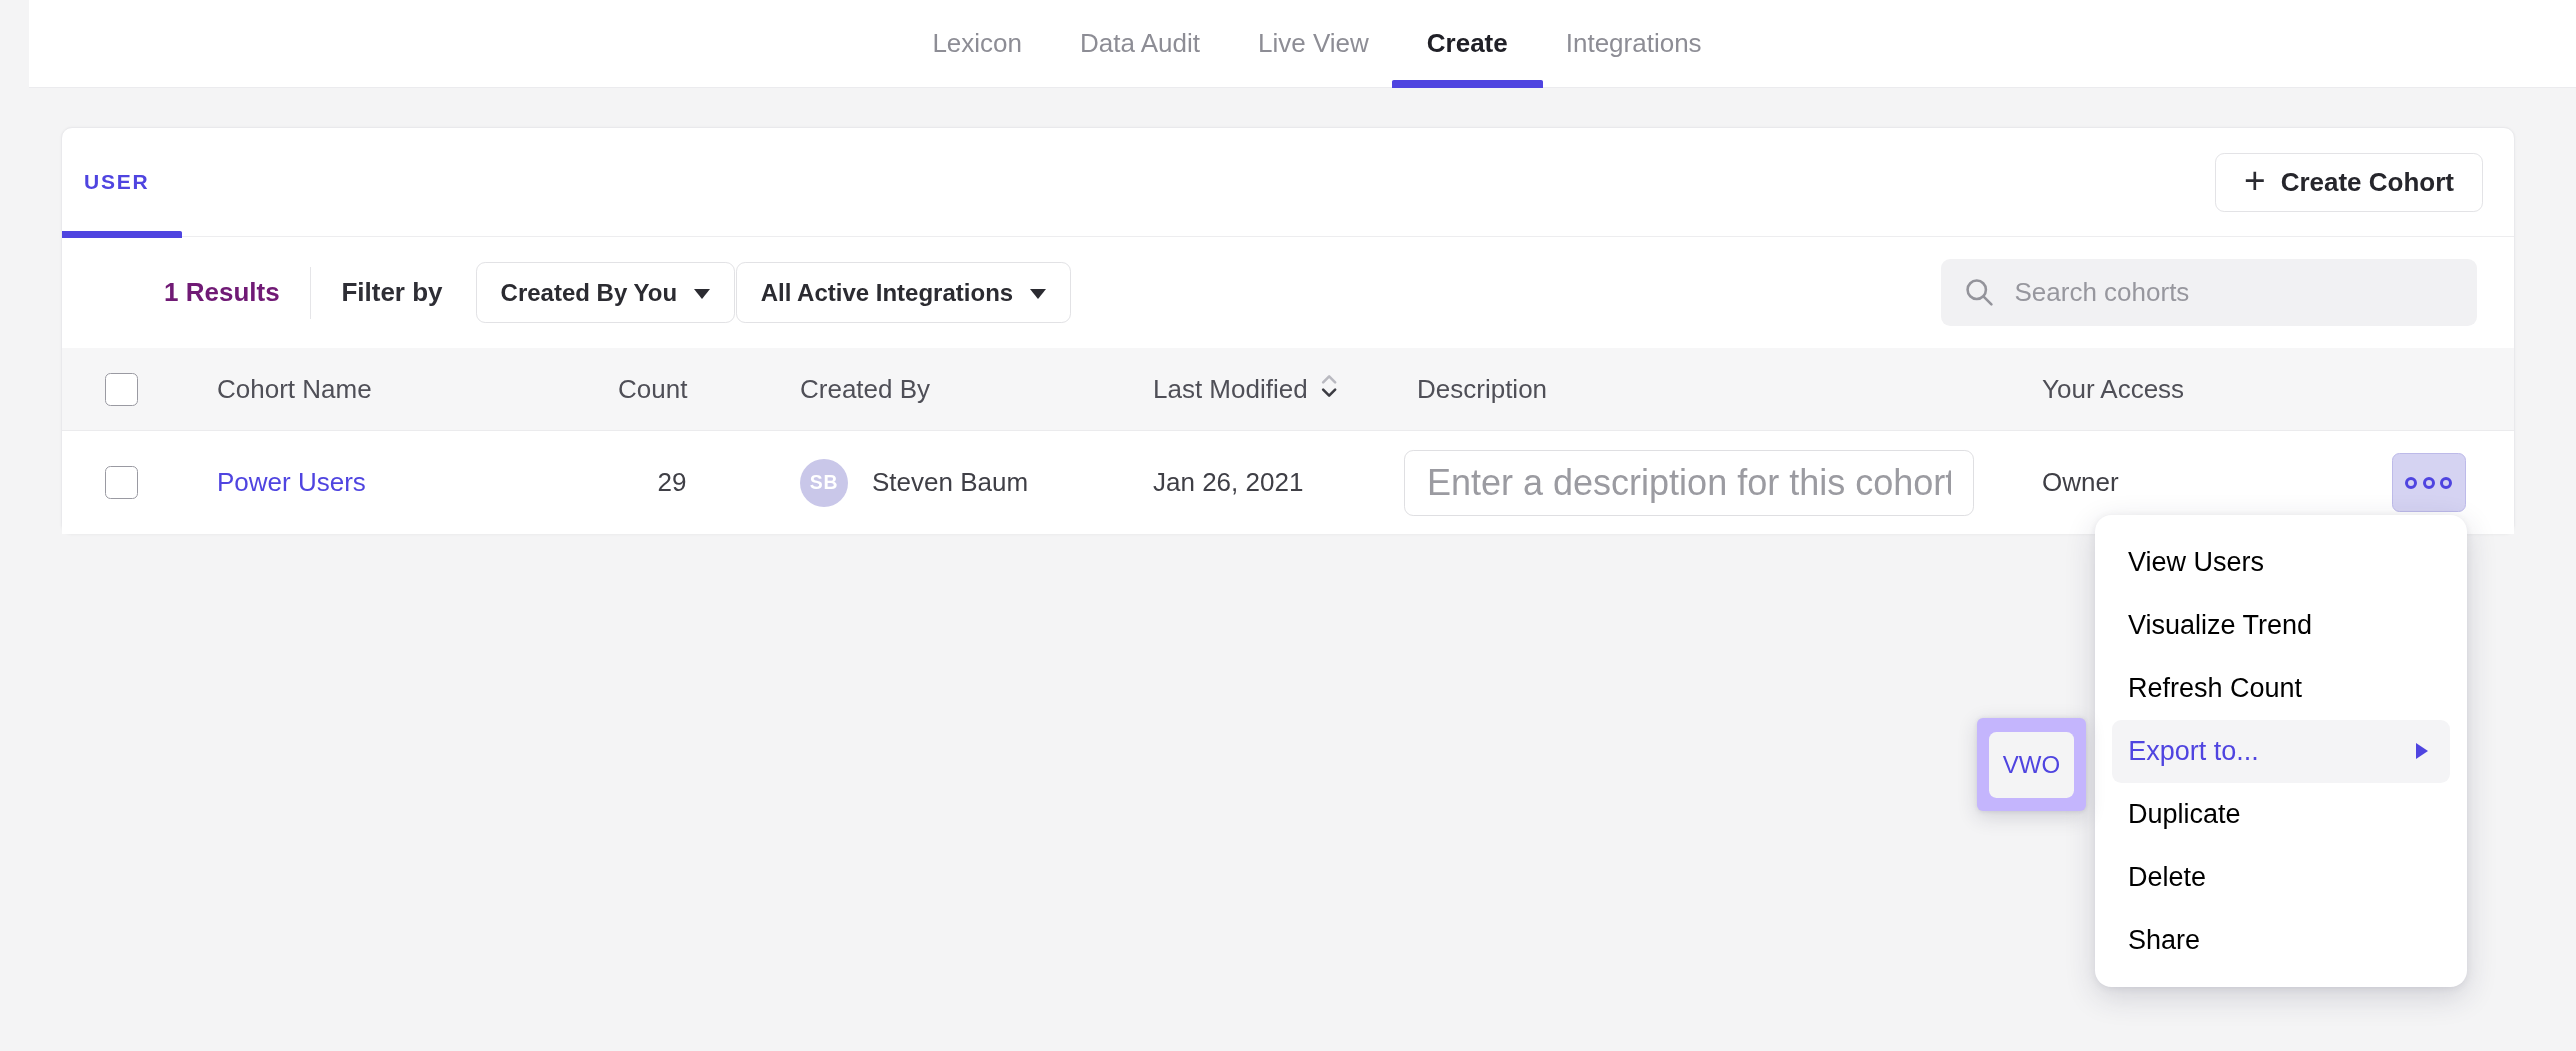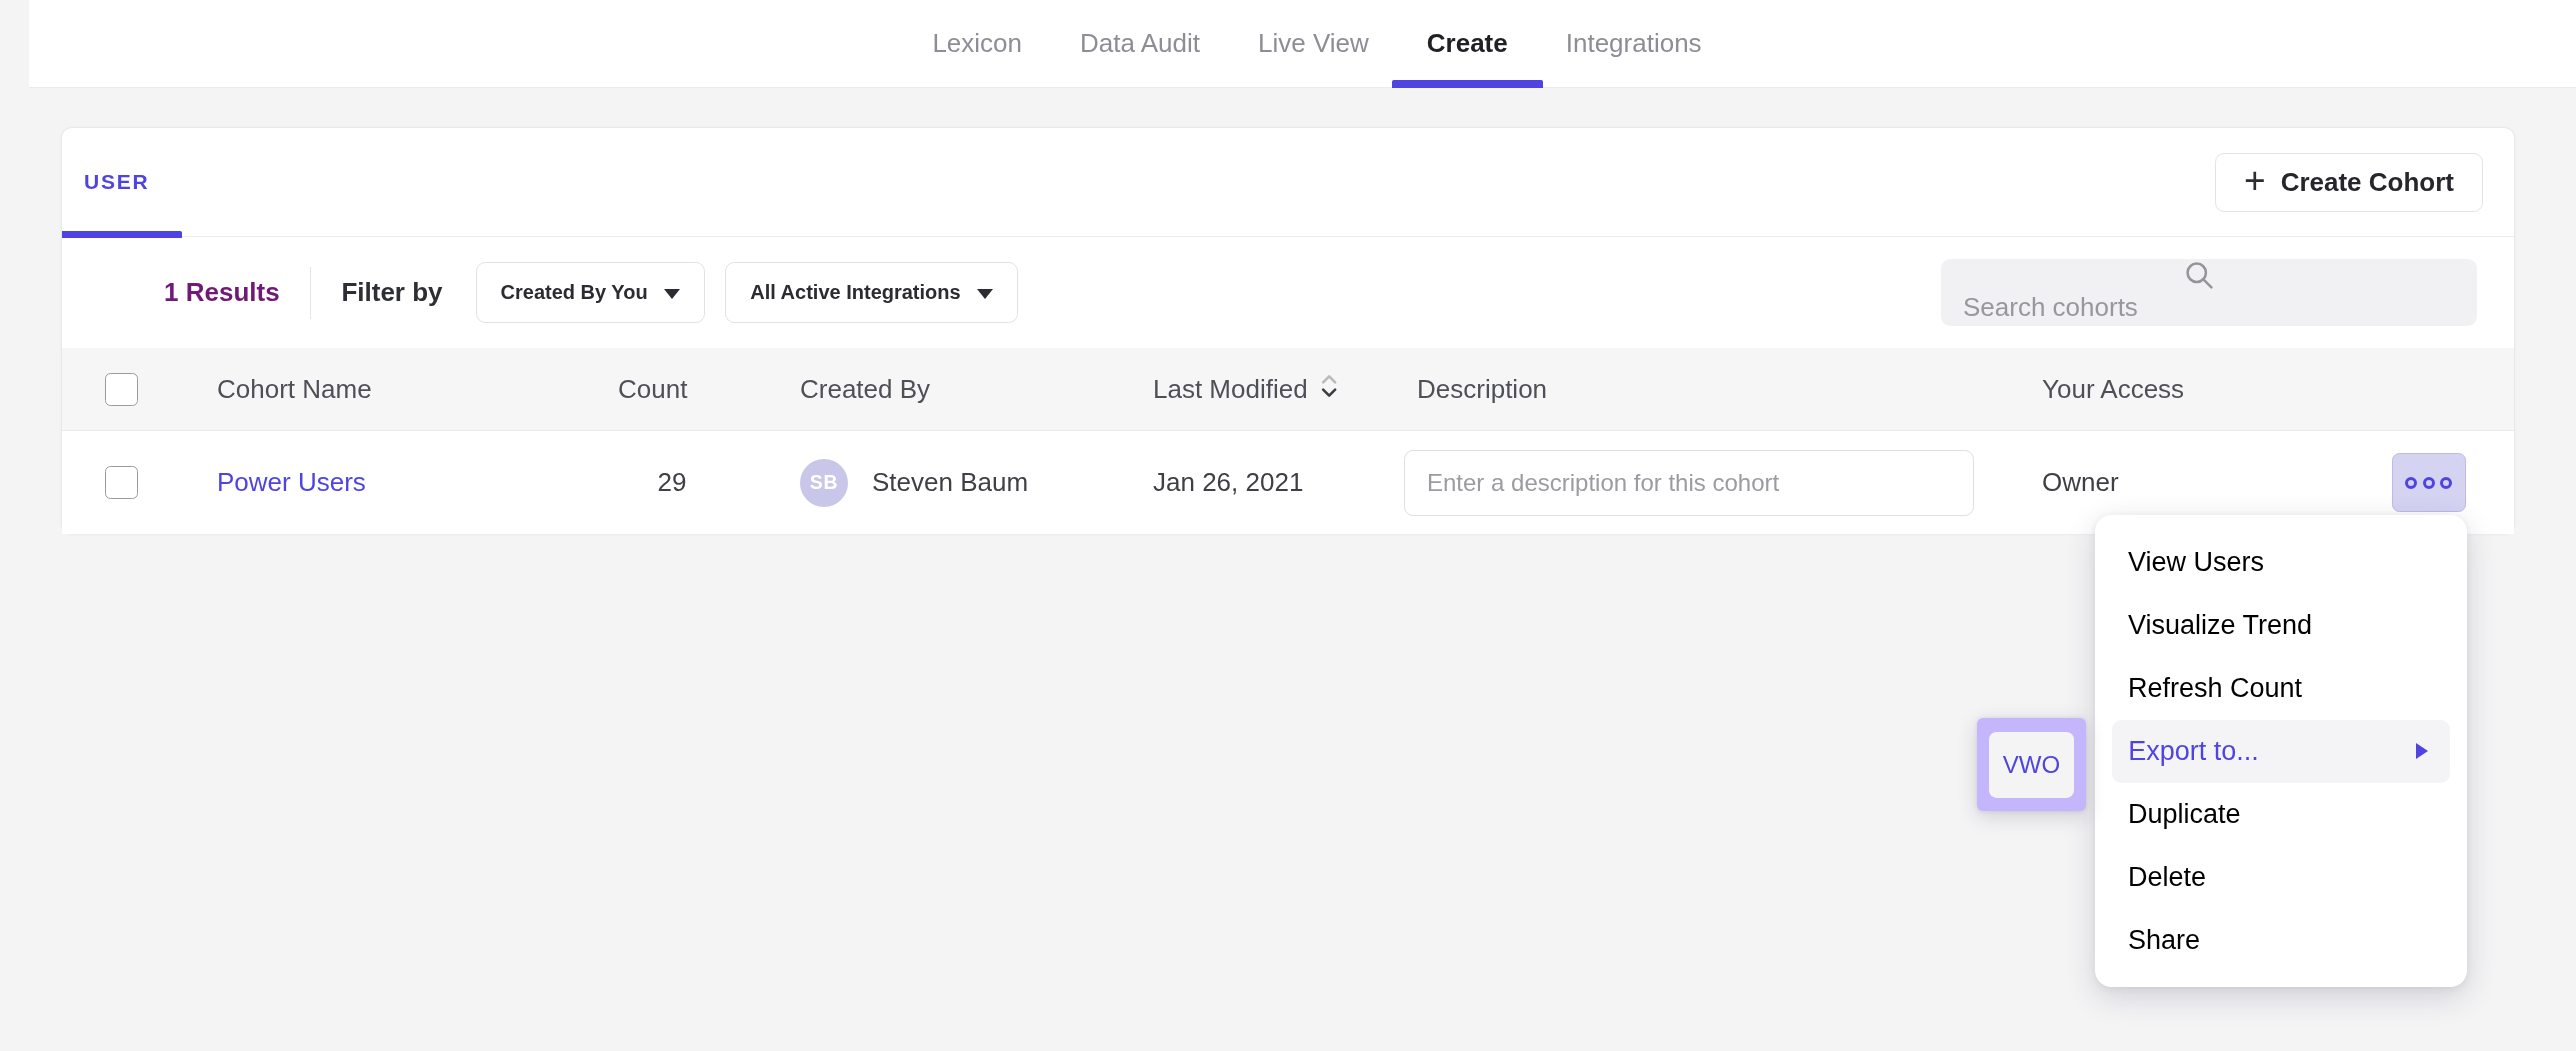--- a/index.html
+++ b/index.html
@@ -58,31 +58,31 @@
   
   .filter-row {
     height:111px; display:flex; align-items:center; padding:0 37px 0 102px;
   }
   .results-count { font-size:26px; font-weight:600; color:#701a75; }
   .v-divider { width:1.8px; height:52px; background:#e5e5e8; margin:0 30px; }
   .filter-by { font-size:26px; font-weight:600; color:#2e2e35; margin-right:33px; }
   .dropdown-btn {
     display:flex; align-items:center; height:61px; padding:0 24px;
     border:1.8px solid #e2e2e5; border-radius:9.2px; background:#fff;
-    font-size:20px; font-weight:600; color:#2b2b31; margin-right:20px; cursor:pointer;
+    font-size:24px; font-weight:600; color:#2b2b31; margin-right:1px; cursor:pointer;
   }
   .caret-down {
     width:0; height:0; margin-left:16.6px; margin-top:3.7px;
     border-left:8.3px solid transparent; border-right:8.3px solid transparent;
     border-top:10.2px solid #2b2b31;
   }
   .spacer { flex:1; }
   .search-box {
     display:flex; align-items:center; width:536px; height:67px;
-    background:#f1f1f3; border-radius:9.2px; padding:0 22px;flex-direction:column;
+    background:#f1f1f3; border-radius:9.2px; padding:0 22px;
   }
   .search-box input {
     border:none; outline:none; background:transparent; width:100%;
     font-family:"Liberation Sans", sans-serif; font-size:26px; color:#3f3f46;
   }
   .search-box input::placeholder { color:#97979e; }
   .search-icon { margin-right:18.5px; display:flex; }
 
   
   .tbl-grid {
@@ -107,21 +107,21 @@
   .mod-head { display:flex; align-items:center; gap:11px; cursor:pointer; }
   .creator { display:flex; align-items:center; gap:24px; }
   .avatar {
     width:48px; height:48px; border-radius:50%; background:#c9c7e9;
     color:#ffffff; font-size:19.4px; font-weight:700; letter-spacing:0.9px;
     display:flex; align-items:center; justify-content:center;
   }
   .desc-input {
     width:570px; height:66px; border:1.8px solid #dfdfe2; border-radius:9.2px;
     padding:0 22px; font-family:"Liberation Sans", sans-serif;
-    font-size:24px; color:#3f3f46; outline:none; background:#fff;
+    font-size:36px; color:#3f3f46; outline:none; background:#fff;
   }
   .desc-input::placeholder { color:#9b9ba1; }
   .actions-cell { display:flex; justify-content:flex-end; padding-right:5.5px; }
   .more-btn {
     width:74px; height:59px; background:#d5d3f2; border:0.9px solid #bdbae9;
     border-radius:7.4px; display:flex; align-items:center; justify-content:center;
     gap:5.5px; cursor:pointer;
   }
   .ring { width:12px; height:12px; border:3.7px solid #4f44e0; border-radius:50%; background:transparent; }
 

